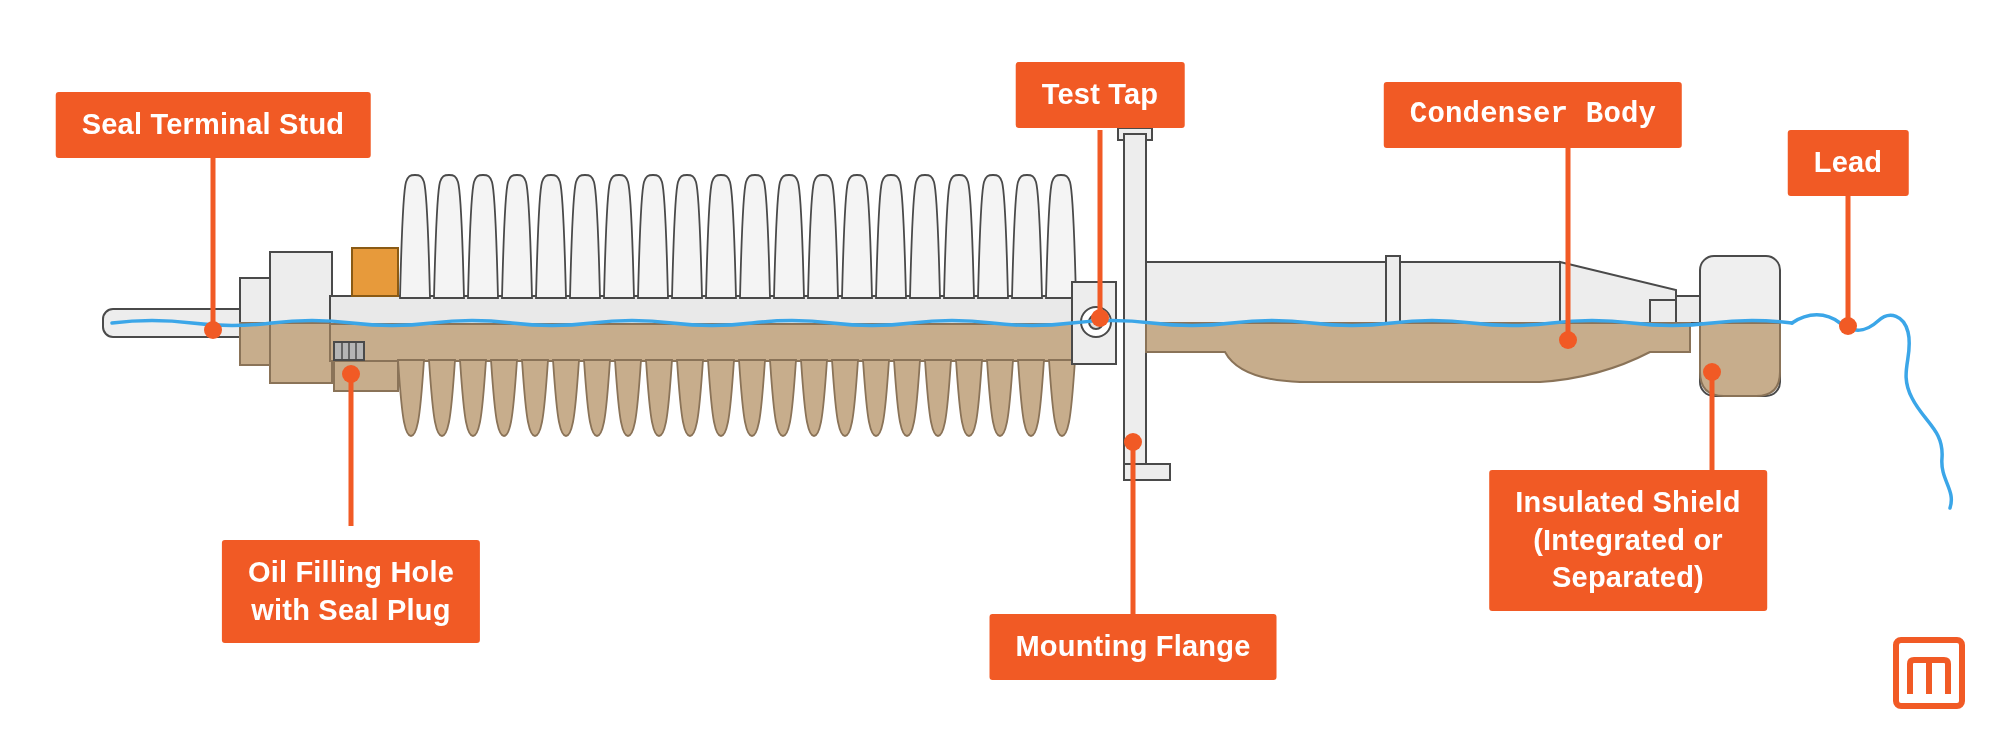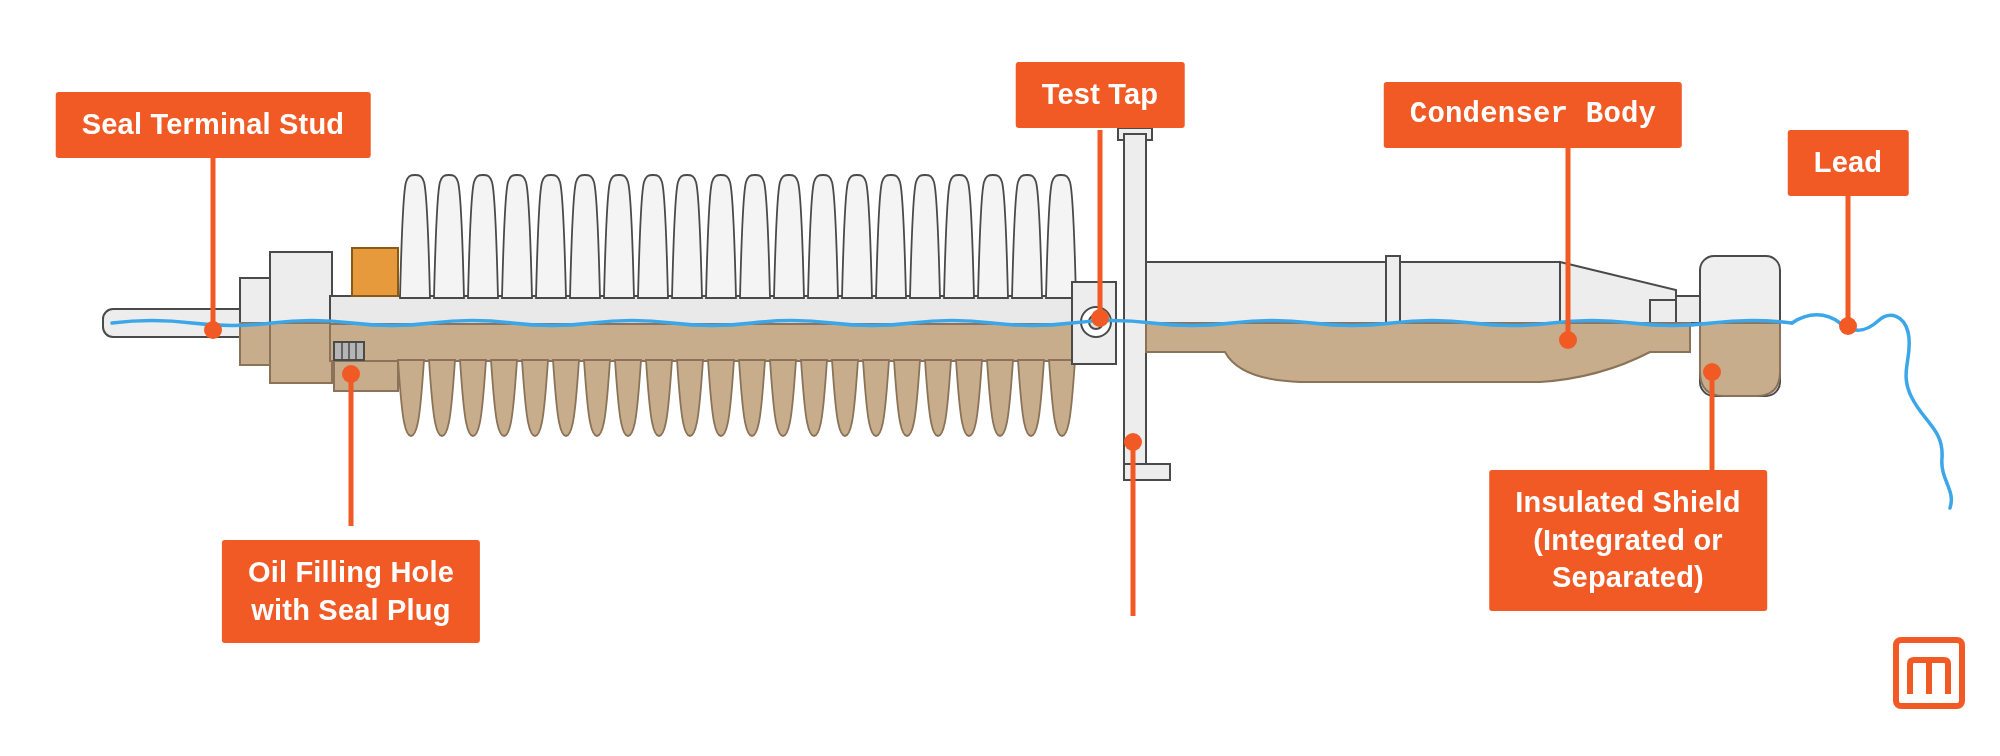--- a/index.html
+++ b/index.html
@@ -176,18 +176,19 @@
 
   <div class="label" style="left:1100px; top:62px;">Test Tap</div>
 
   <div class="label" style="left:1533px; top:82px;font-family:Liberation Mono, monospace;">Condenser Body</div>
 
   <div class="label" style="left:1848px; top:130px;">Lead</div>
 
   <div class="label" style="left:351px; top:524px;margin-top:16px;">Oil Filling Hole
 with Seal Plug</div>
 
+  <div class="label" style="left:1133px; top:614px;">Mounting Flange</div>
 
   <div class="label" style="left:1628px; top:470px;">Insulated Shield
 (Integrated or
 Separated)</div>
 
 </div>
 
 </body></html>

